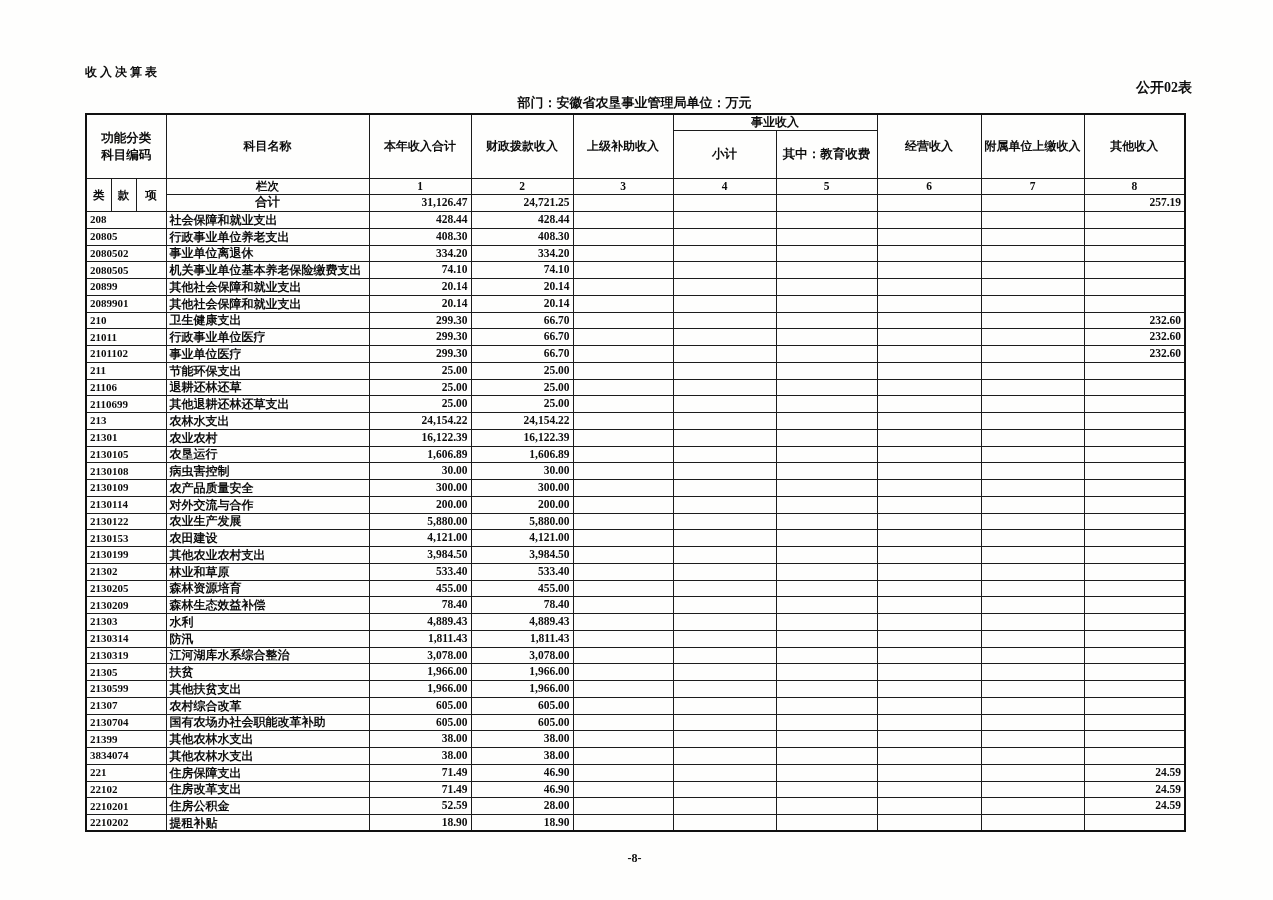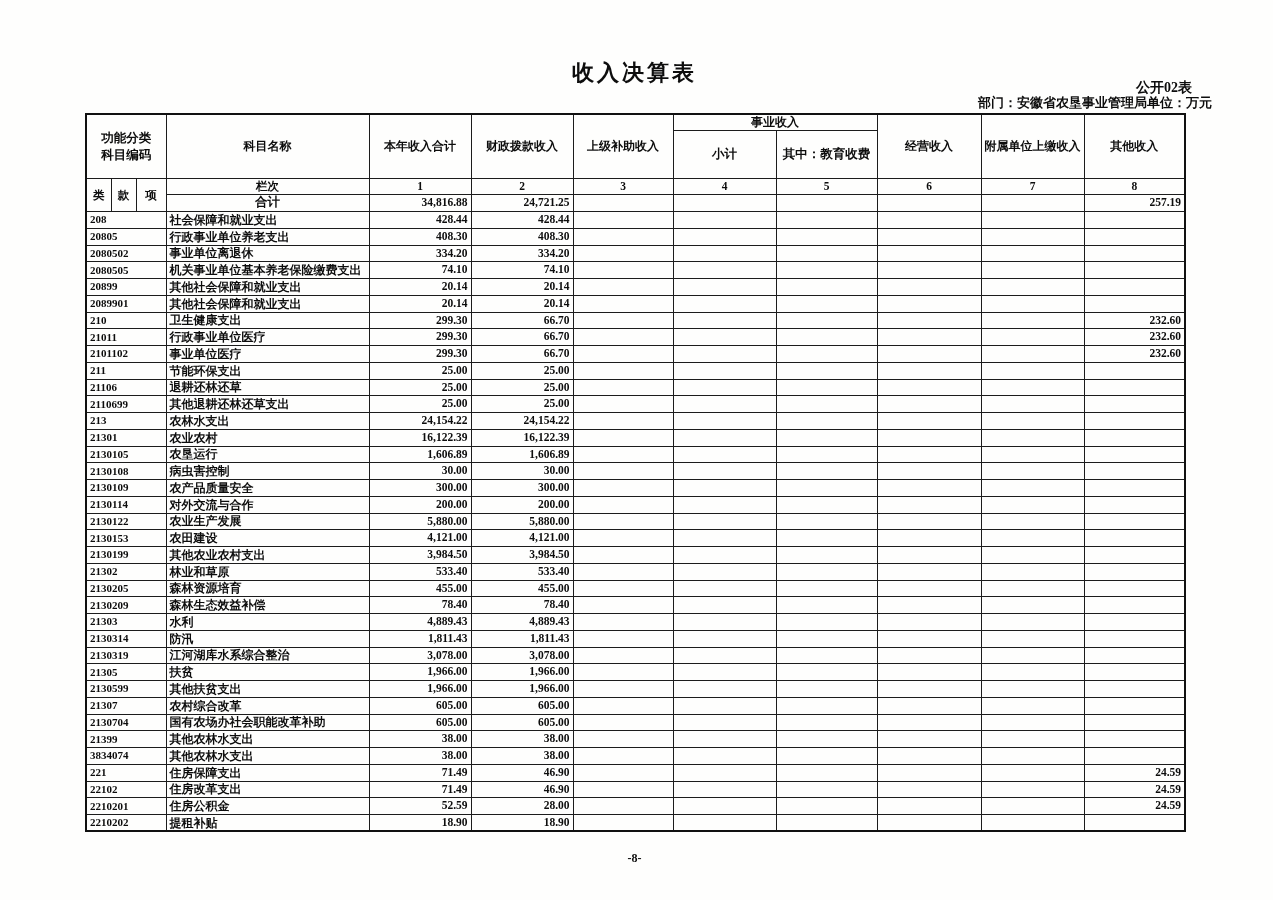--- a/index.html
+++ b/index.html
@@ -2,27 +2,27 @@
 <html><head>
 <meta charset="utf-8">
 <style>
   html,body{margin:0;padding:0;background:#e8e8e8;}
   .page{
     position:relative;width:1273px;height:900px;background:#fefefd;
     color:#0d0d0d;font-family:"Liberation Serif","DejaVu Serif",serif;
     font-weight:700;overflow:hidden;box-sizing:border-box;
   }
   .title{
-    position:absolute;top:58px;left:85px;width:1099px;text-align:center;
-    font-size:22px;letter-spacing:3px;
+    position:absolute;top:64px;left:85px;width:1099px;text-align:left;
+    font-size:12px;letter-spacing:3px;
   }
   .doc-code{position:absolute;top:79px;right:81px;font-size:14px;}
   .meta-row{
     position:absolute;top:94px;left:85px;width:1099px;
-    display:flex;justify-content:flex-end;font-size:13px;margin-left:28px;
+    display:flex;justify-content:center;font-size:13px;
   }
   table.fin{
     position:absolute;top:113px;left:85px;width:1099px;
     border-collapse:collapse;table-layout:fixed;
     border:2px solid #111;
   }
   table.fin th,table.fin td{
     border:1px solid #1c1c1c;padding:0 3px;overflow:hidden;
     white-space:nowrap;font-weight:700;box-sizing:border-box;
   }
@@ -97,21 +97,21 @@
         <th>2</th>
         <th>3</th>
         <th>4</th>
         <th>5</th>
         <th>6</th>
         <th>7</th>
         <th>8</th>
       </tr>
       <tr class="h-d">
         <th>合计</th>
-        <td class="num">34,816.88</td>
+        <td class="num">31,126.47</td>
         <td class="num">24,721.25</td>
         <td class="num"></td>
         <td class="num"></td>
         <td class="num"></td>
         <td class="num"></td>
         <td class="num"></td>
         <td class="num">257.19</td>
       </tr>
     </thead>
     <tbody>

